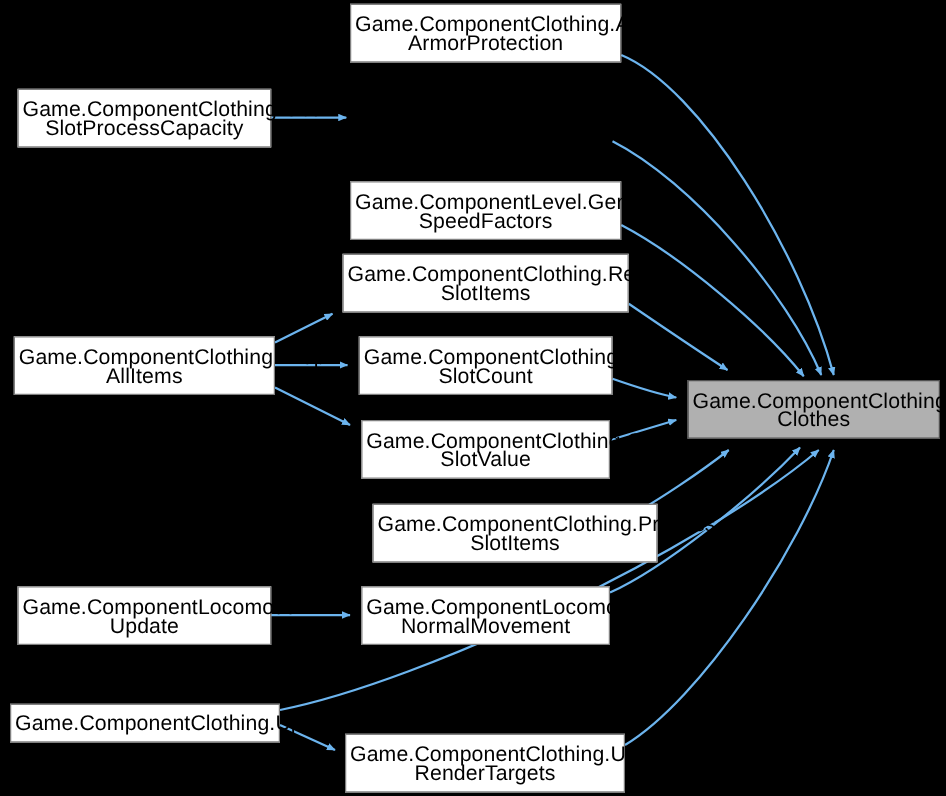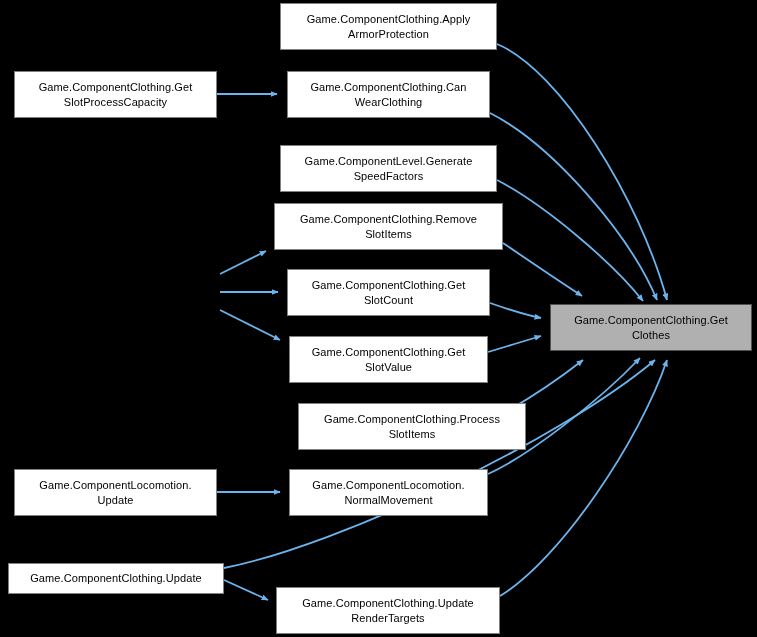--- a/index.html
+++ b/index.html
@@ -22,21 +22,21 @@
     width: 757px;
     height: 637px;
     pointer-events: none;
   }
   .node {
     position: absolute;
     box-sizing: border-box;
     border: 1px solid #808080;
     background: #ffffff;
     color: #000000;
-    font-size: 11px;
+    font-size: 17px;
     line-height: 15px;
     letter-spacing: 0.1px;
     text-align: center;
     display: flex;
     align-items: center;
     justify-content: center;
     padding: 0 3px;
     z-index: 5;
     white-space: pre-line;
   }
@@ -73,26 +73,26 @@
       <path d="M 217,492 L 280,492" fill="none" stroke="#6cb4ee" stroke-width="1.8" marker-end="url(#arrowhead)"></path>
       <path d="M 488,474 C 530,455 600,400 640,358" fill="none" stroke="#6cb4ee" stroke-width="1.8" marker-end="url(#arrowhead)"></path>
       <path d="M 224,568 C 340,545 560,440 655,360" fill="none" stroke="#6cb4ee" stroke-width="1.8" marker-end="url(#arrowhead)"></path>
       <path d="M 224,580 L 268,600" fill="none" stroke="#6cb4ee" stroke-width="1.8" marker-end="url(#arrowhead)"></path>
       <path d="M 500,596 C 560,560 640,440 667,360" fill="none" stroke="#6cb4ee" stroke-width="1.8" marker-end="url(#arrowhead)"></path>
     </svg>
 <div class="node" style="left: 280px; top: 3px; width: 217px; height: 47px;"><span class="node-label">Game.ComponentClothing.Apply
 ArmorProtection</span></div>
     <div class="node" style="left: 14px; top: 71px; width: 203px; height: 47px;"><span class="node-label">Game.ComponentClothing.Get
 SlotProcessCapacity</span></div>
-    <div class="node" style="left: 287px; top: 71px; width: 203px; height: 47px;"><span class="node-label">Game.ComponentClothing.Can
-WearClothing</span></div>
     <div class="node" style="left: 280px; top: 137px; width: 217px; height: 47px; margin-top: 8px;"><span class="node-label">Game.ComponentLevel.Generate
 SpeedFactors</span></div>
     <div class="node" style="left: 274px; top: 203px; width: 229px; height: 47px;"><span class="node-label">Game.ComponentClothing.Remove
 SlotItems</span></div>
+    <div class="node" style="left: 11px; top: 269px; width: 209px; height: 47px;"><span class="node-label">Game.ComponentClothing.Drop
+AllItems</span></div>
     <div class="node" style="left: 287px; top: 269px; width: 203px; height: 47px;"><span class="node-label">Game.ComponentClothing.Get
 SlotCount</span></div>
     <div class="node focus" style="left: 550px; top: 304px; width: 202px; height: 47px;"><span class="node-label">Game.ComponentClothing.Get
 Clothes</span></div>
     <div class="node" style="left: 289px; top: 336px; width: 199px; height: 47px;"><span class="node-label">Game.ComponentClothing.Get
 SlotValue</span></div>
     <div class="node" style="left: 274px; top: 403px; width: 228px; height: 47px; margin-left: 24px;"><span class="node-label">Game.ComponentClothing.Process
 SlotItems</span></div>
     <div class="node" style="left: 14px; top: 469px; width: 203px; height: 47px;"><span class="node-label">Game.ComponentLocomotion.
 Update</span></div>

